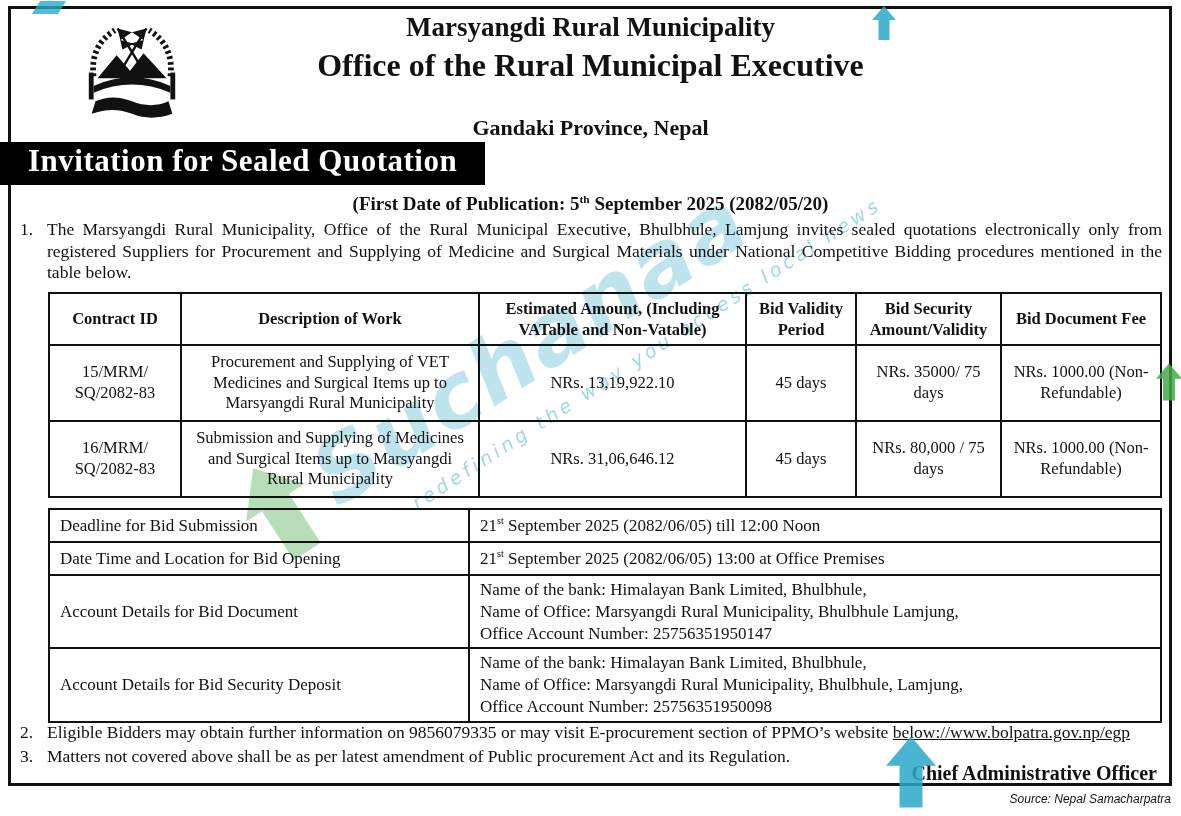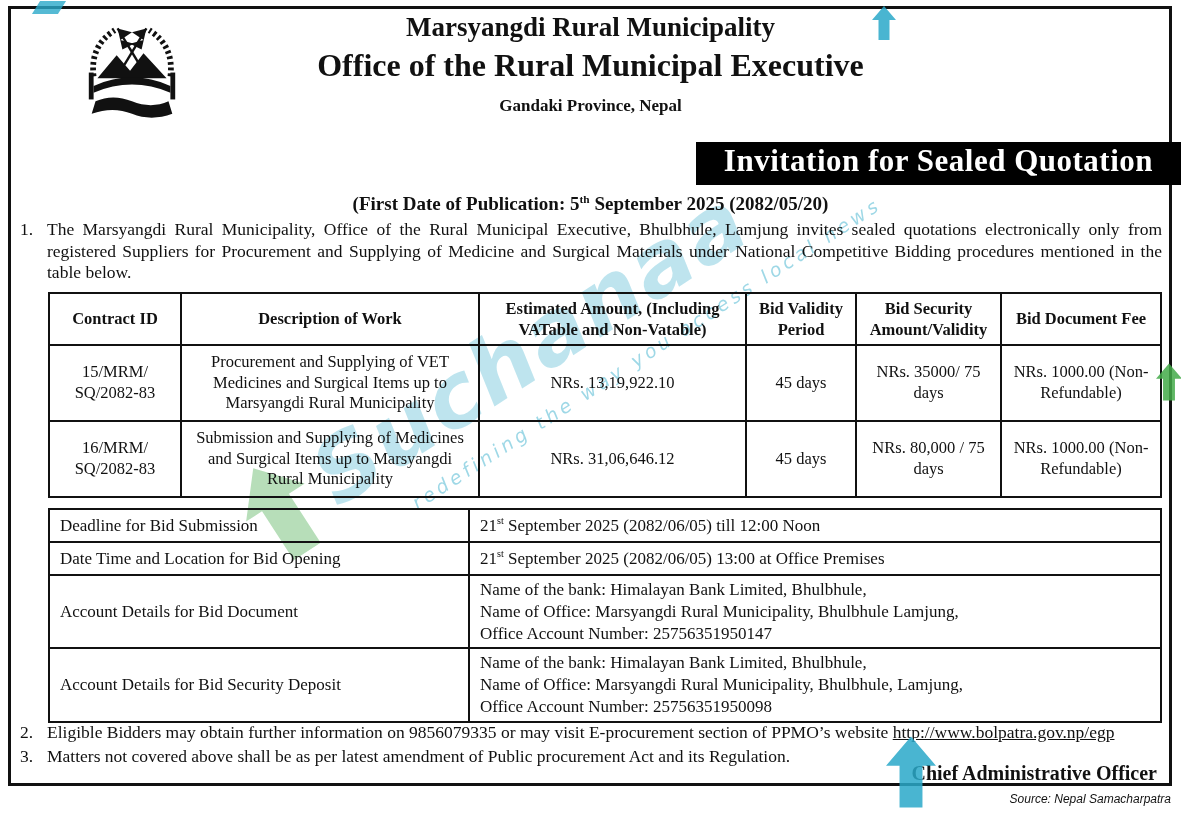--- a/index.html
+++ b/index.html
@@ -45,23 +45,23 @@
                 background:var(--watermark-blue,#2aa9c9); opacity:.8; transform:skewX(-32deg); }
 
   
   .logo { position:absolute; left:84px; top:18px; width:96px; height:112px; }
 
   
   .hdr { position:absolute; left:0; right:0; text-align:center; font-weight:bold; }
   .municipality { top:12px;  font-size:27px; }
   .office       { top:47px;  font-size:32px; }
   .place        { top:89px;  font-size:19px; }
-  .province     { top:96px; font-size:17px; }
-
-  .banner-wrap { position:absolute; left:0; right:0; top:142px; text-align:right; }
+  .province     { top:115px; font-size:22px; }
+
+  .banner-wrap { position:absolute; left:0; right:0; top:142px; text-align:left; }
   .banner {
     display:inline-block; background:var(--banner-bg,#000);
     color:var(--banner-text,#fff);
     font-size:31px; font-weight:bold; padding:1px 28px 6px; letter-spacing:.5px;
   }
   .publication { position:absolute; left:0; right:0; top:193px; text-align:center;
                  font-weight:bold; font-size:19px; }
   sup { font-size:.6em; vertical-align:super; line-height:0; }
 
   
@@ -219,21 +219,21 @@
           <div>Name of Office: Marsyangdi Rural Municipality, Bhulbhule, Lamjung,</div>
           <div>Office Account Number: 25756351950098</div>
         </td>
       </tr>
     </tbody>
   </table>
 
   <div class="note note2">
     <span class="note-no">2.</span>
     <span class="note-text">
-      <span>Eligible Bidders may obtain further information on 9856079335 or may visit E-procurement section of PPMO’s website </span><a class="link" href="#">http://www.bolpatra.gov.np/egp</a>
+      <span>Eligible Bidders may obtain further information on 9856079335 or may visit E-procurement section of PPMO’s website </span><a class="link" href="#">below://www.bolpatra.gov.np/egp</a>
     </span>
   </div>
   <div class="note note3">
     <span class="note-no">3.</span>
     <span class="note-text">Matters not covered above shall be as per latest amendment of Public procurement Act and its Regulation.</span>
   </div>
 
   <div class="signatory">Chief Administrative Officer</div>
   <div class="source">Source: Nepal Samacharpatra</div>
 

